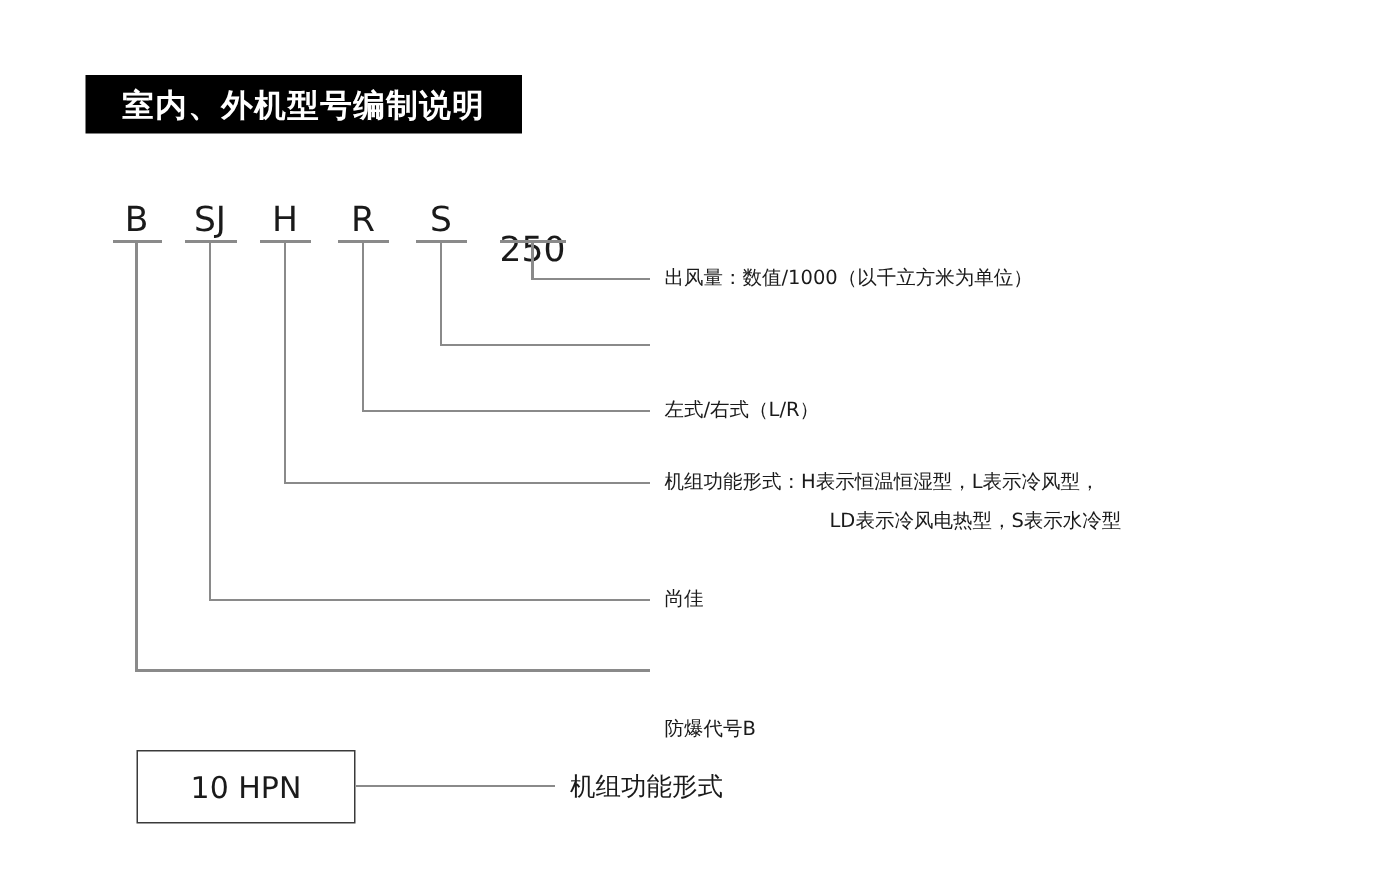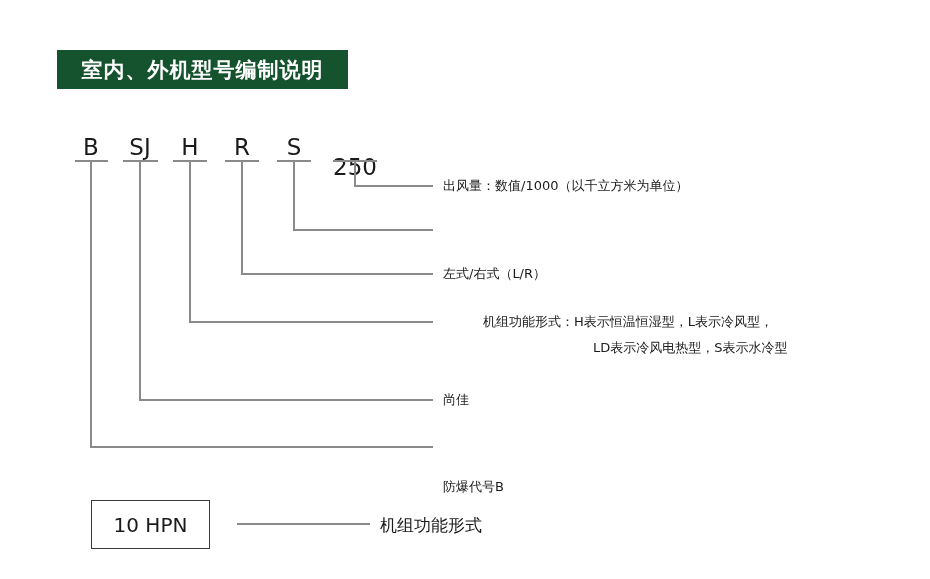--- a/index.html
+++ b/index.html
@@ -16,21 +16,21 @@
     font-family: "DejaVu Sans", "Liberation Sans", sans-serif;
   }
 
   
   .banner {
     position: absolute;
     left: 57px;
     top: 50px;
     width: 291px;
     height: 39px;
-    background: #14532d;
+    background: #000000;
     display: flex;
     align-items: center;
     justify-content: center;
   }
   .banner-text {
     color: #ffffff;
     font-size: 21px;
     font-weight: bold;
     letter-spacing: 1px;
     white-space: nowrap;
@@ -77,21 +77,21 @@
   .ann .l2 {
     display: block;
     padding-left: 110px;
   }
 
   
   .outdoor-box {
     position: absolute;
     left: 91px;
     top: 500px;
-    width: 119px;
+    width: 146px;
     height: 49px;
     border: 1.4px solid #3a3a3a;
     box-sizing: border-box;
     display: flex;
     align-items: center;
     justify-content: center;
     background: #ffffff;
   }
   .outdoor-box-text {
     font-size: 20px;
@@ -143,21 +143,21 @@
         <path d="M237 524 H370" stroke="#8a8a8a"></path>
       </g>
   </svg>
 
   <div class="ann" style="top:173px;">
     <span>出风量：数值/1000（以千立方米为单位）</span>
   </div>
   <div class="ann" style="top:261px;">
     <span>左式/右式（L/R）</span>
   </div>
-  <div class="ann" style="top:309px;margin-left:40px;">
+  <div class="ann" style="top:309px;">
     <span>机组功能形式：H表示恒温恒湿型，L表示冷风型，</span>
     <span class="l2">LD表示冷风电热型，S表示水冷型</span>
   </div>
   <div class="ann" style="top:387px;">
     <span>尚佳</span>
   </div>
   <div class="ann" style="top:434px;margin-top:40px;">
     <span>防爆代号B</span>
   </div>
 

